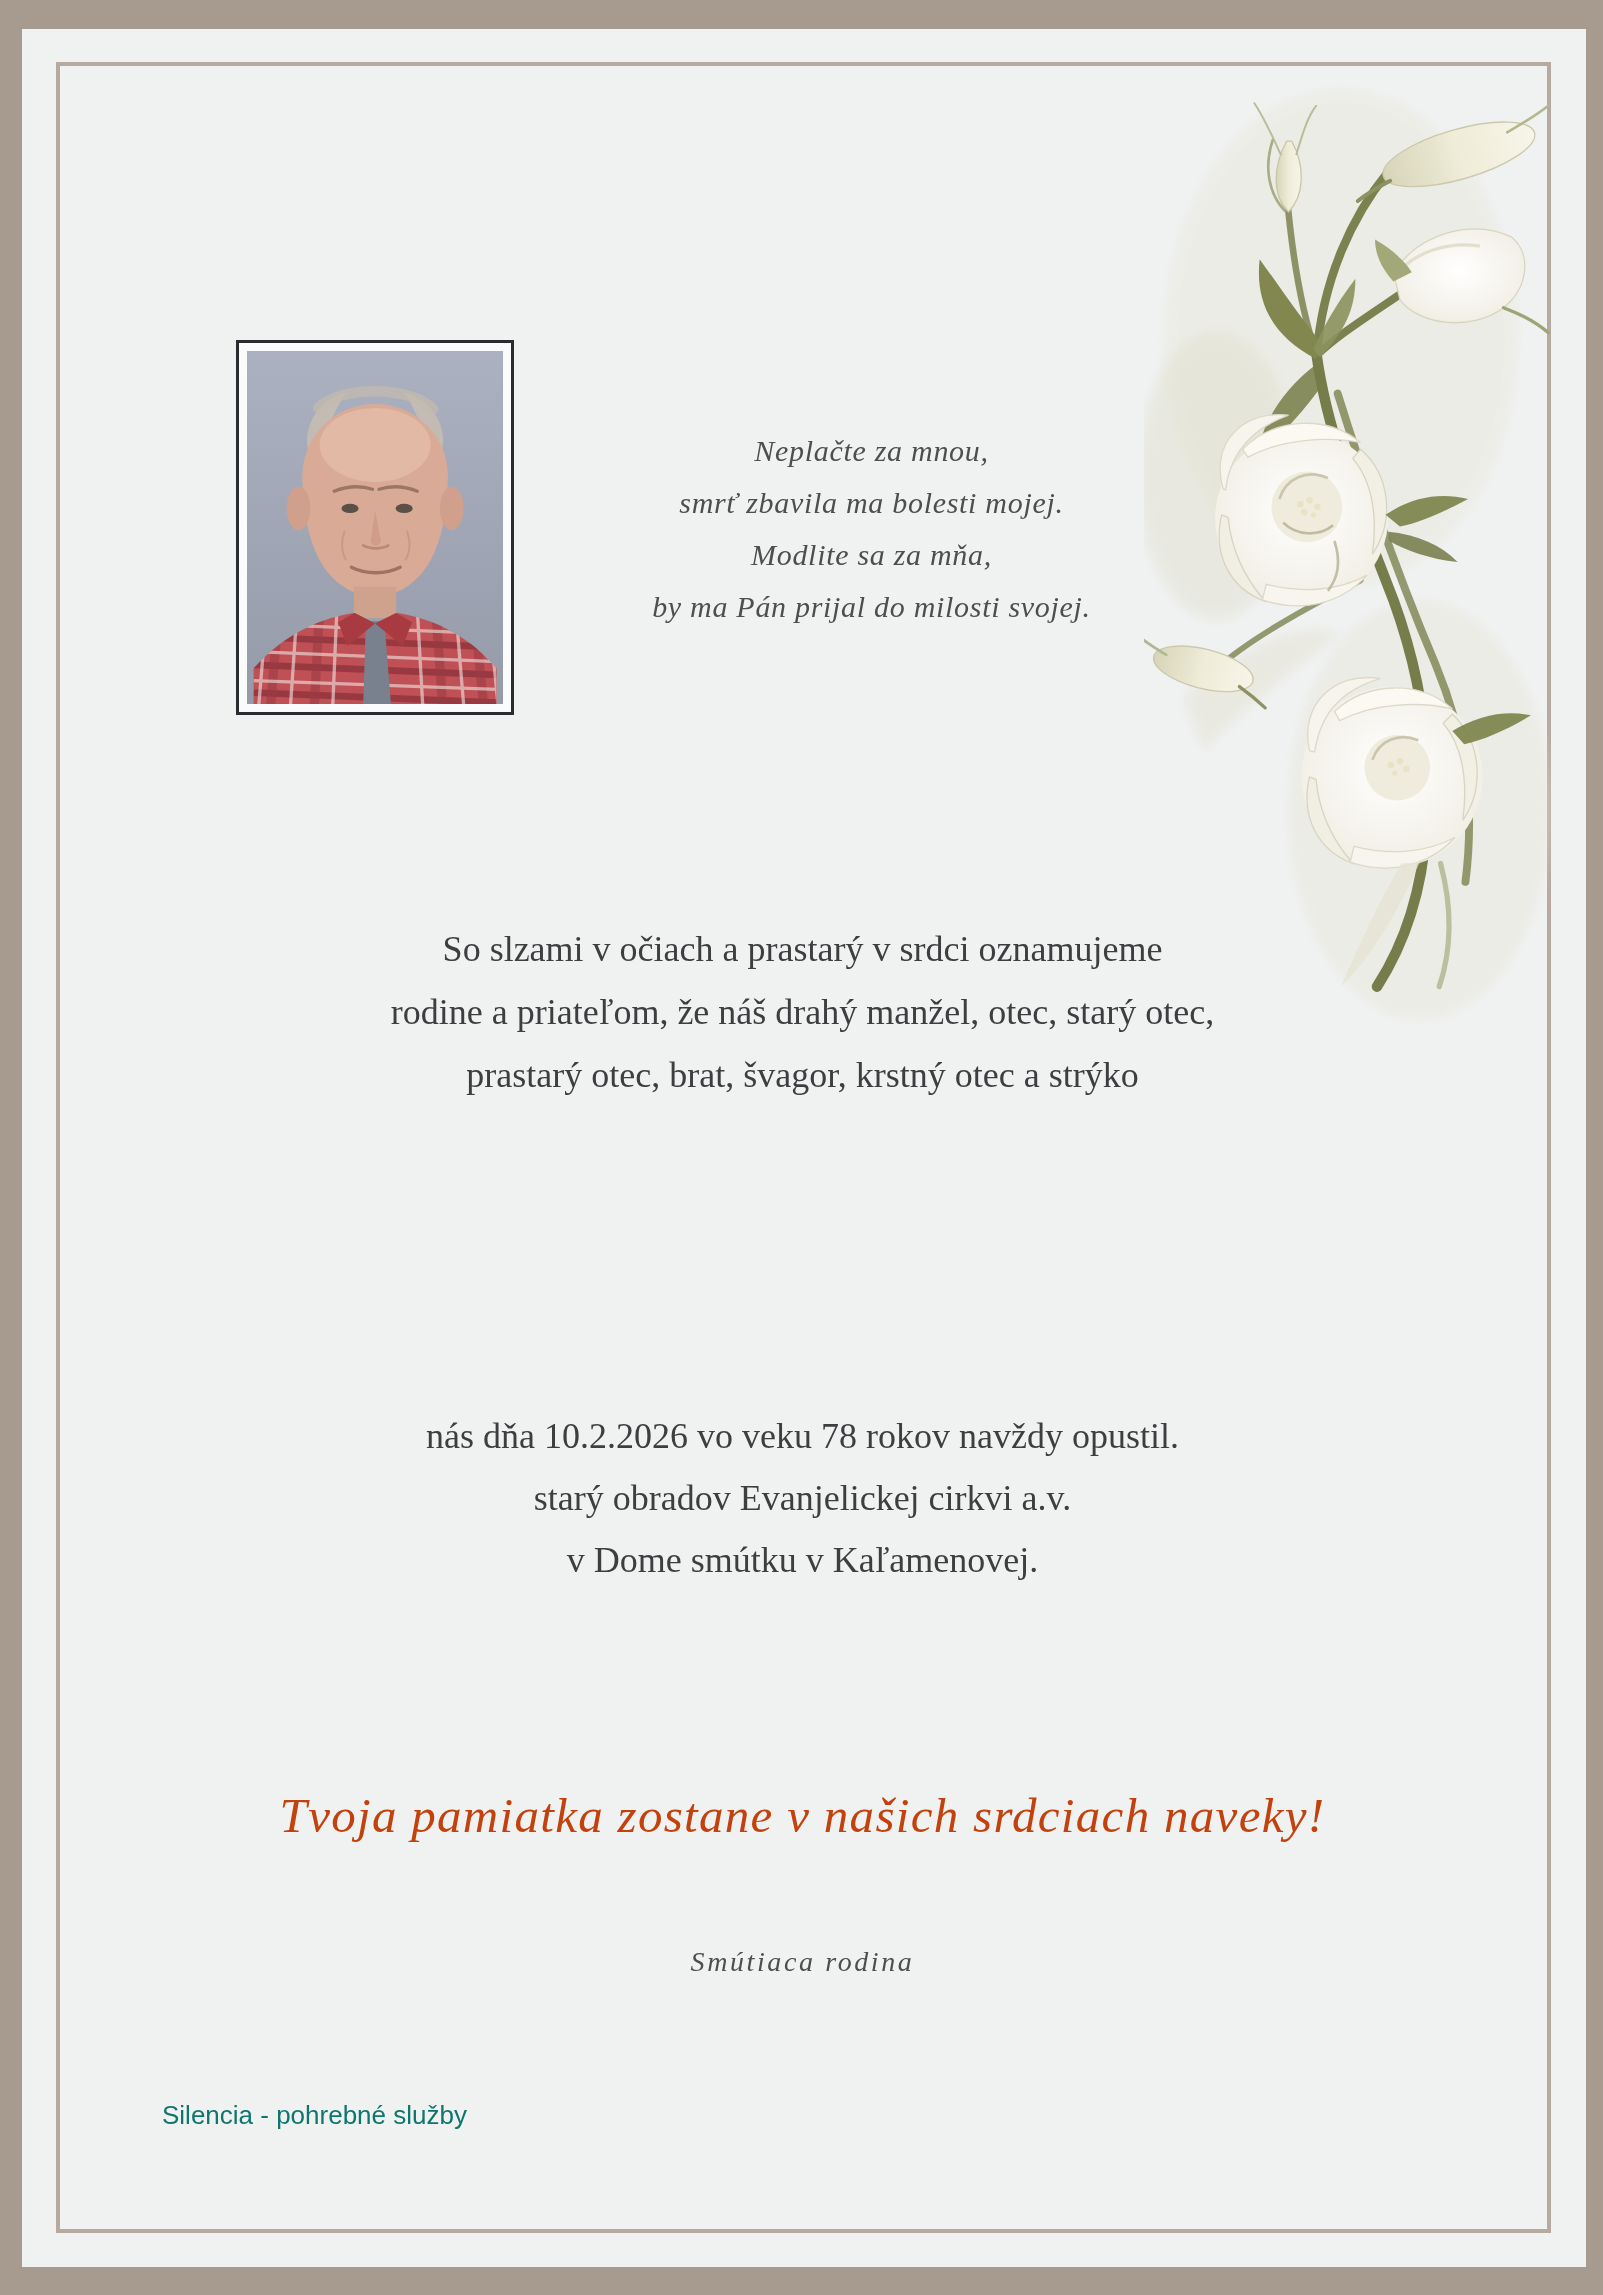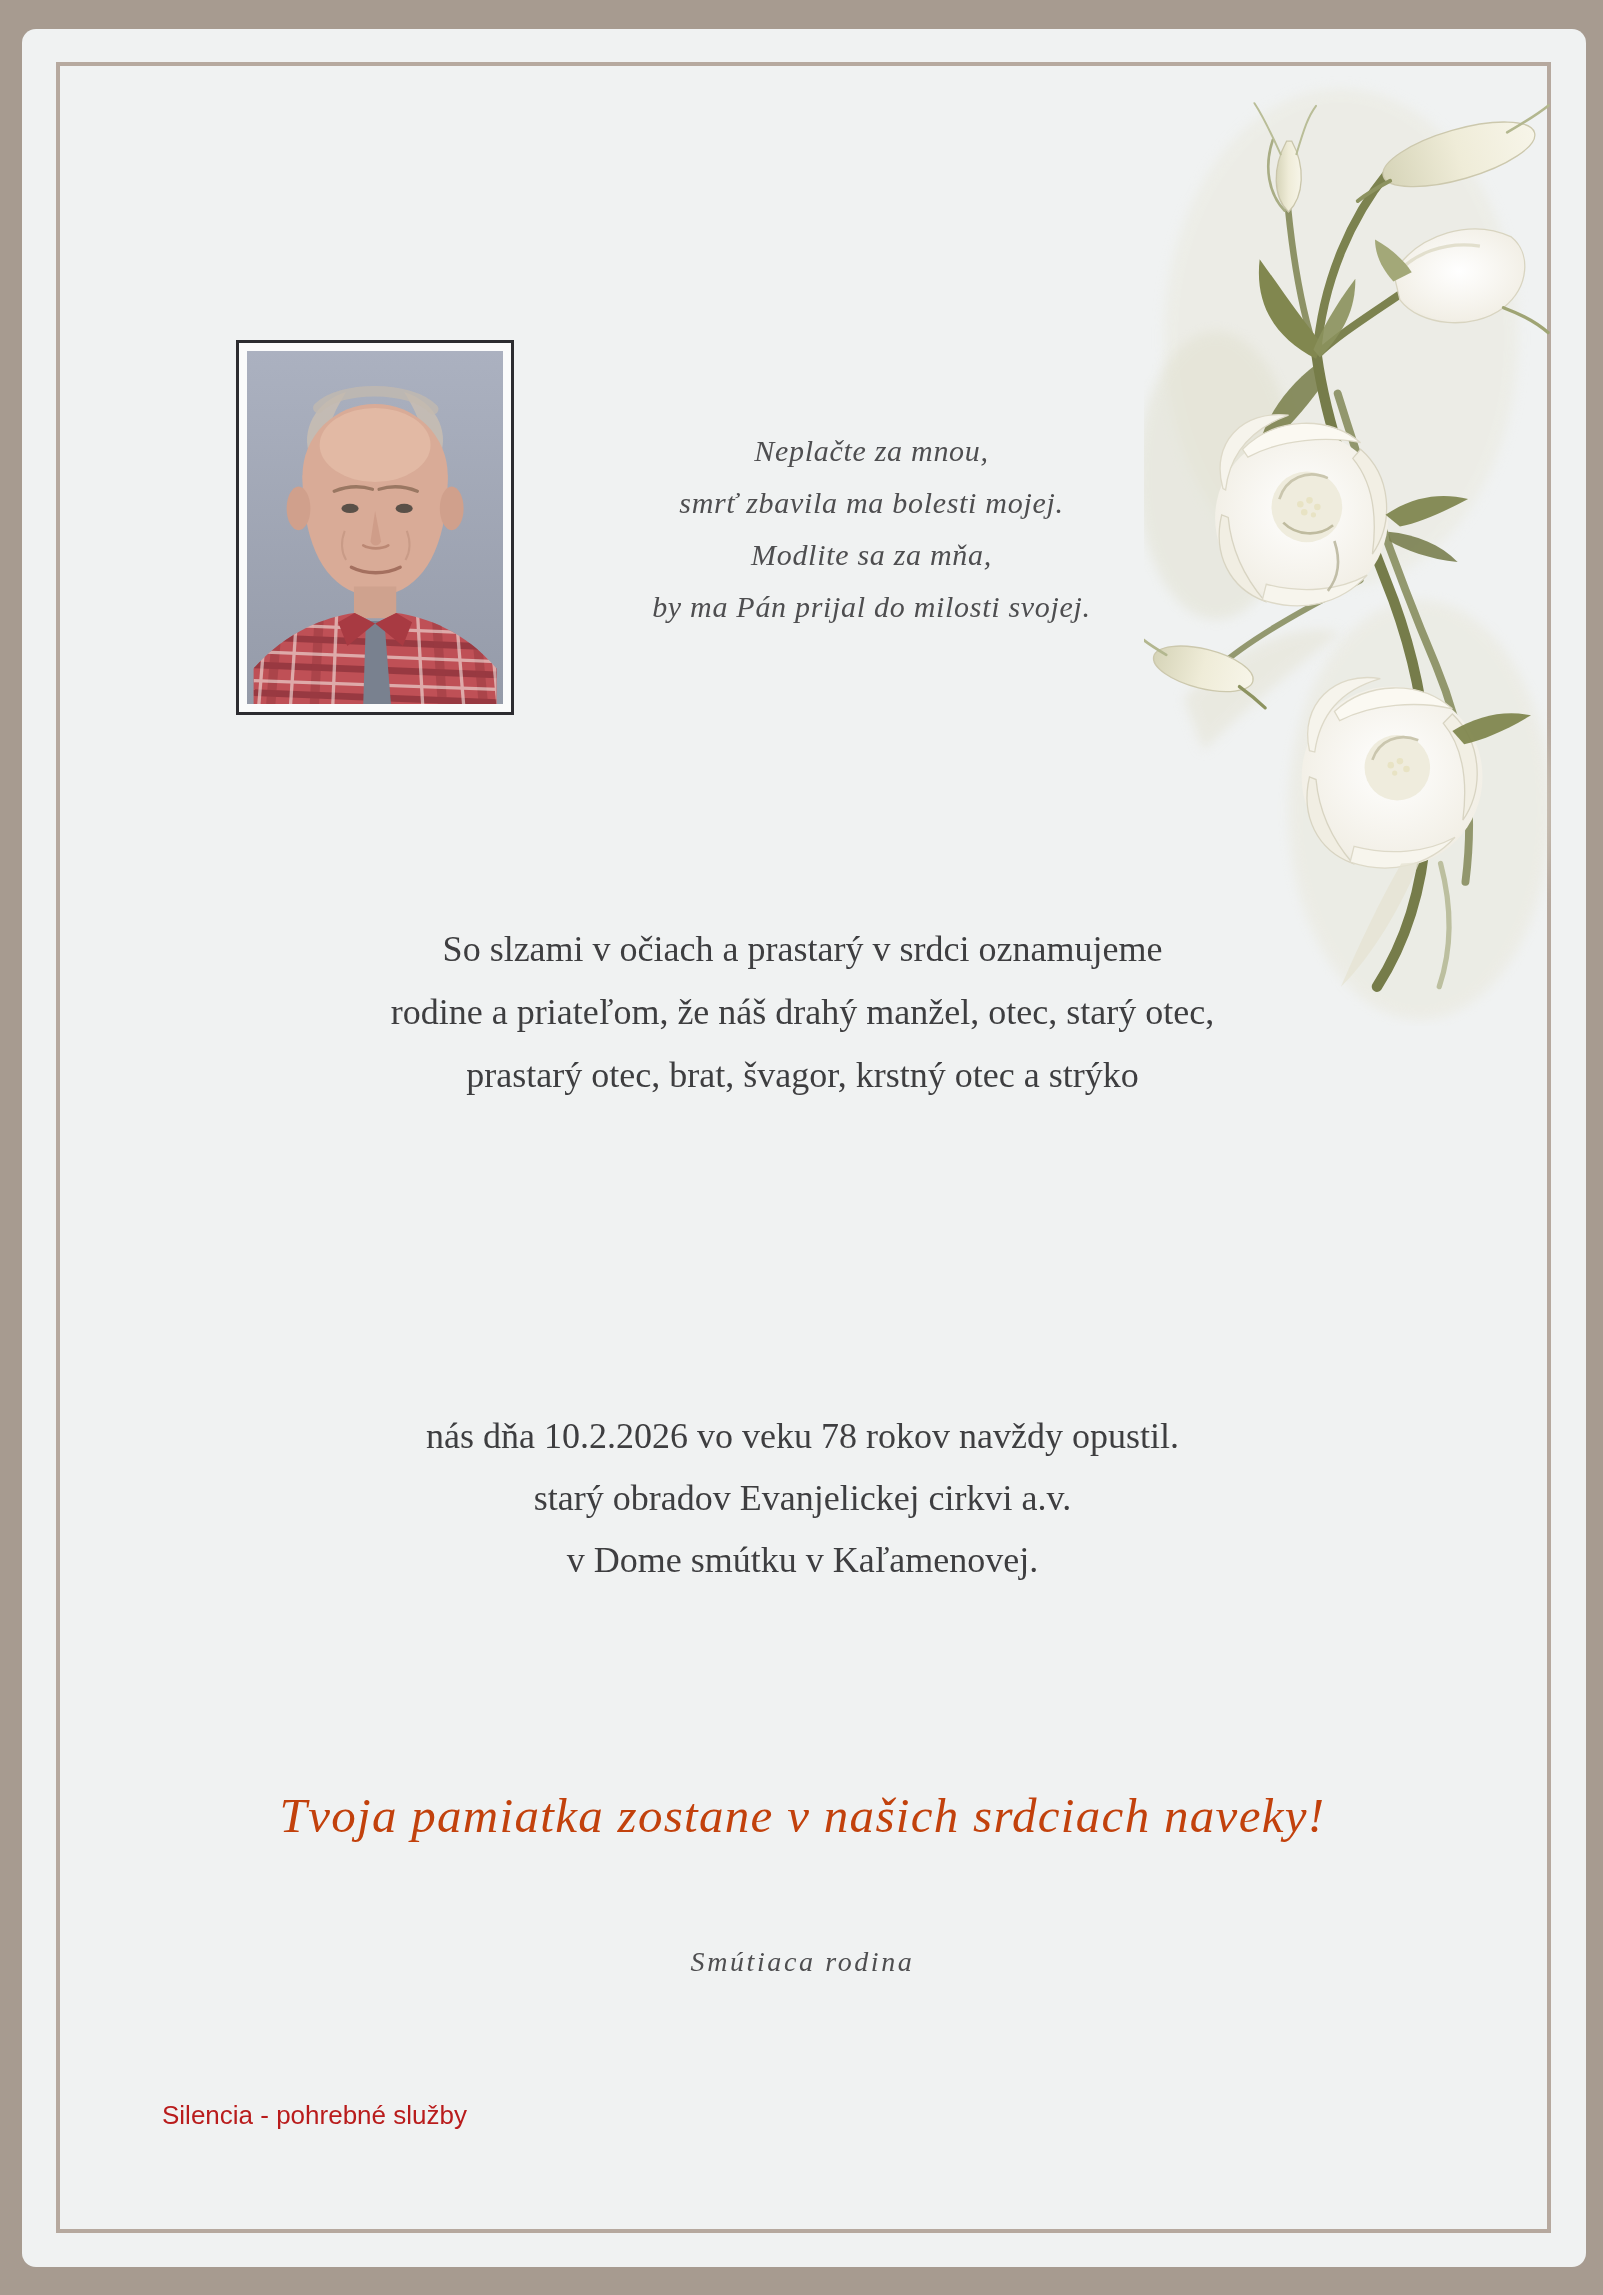--- a/index.html
+++ b/index.html
@@ -8,21 +8,20 @@
     width:1603px;height:2295px;
     background:#a79b90;
     overflow:hidden;
     font-family:"Liberation Serif",serif;
   }
   .page{
     position:absolute;
     left:22px;top:29px;
     width:1564px;height:2238px;
     background:#f0f2f2;
-    border-radius:14px;
   }
   .frame-line{
     position:absolute;
     left:34px;top:33px;right:35px;bottom:34px;
     border:4.6px solid #b6a99f;
     pointer-events:none;
   }
   
   .photo-frame{
     position:absolute;
@@ -79,21 +78,21 @@
     font-style:italic;
     font-size:28px;line-height:52px;
     letter-spacing:2.6px;
     color:#4e4e50;
   }
   .footer{
     left:140px;top:2071px;width:590px;
     text-align:left;
     font-family:"Liberation Sans",sans-serif;
     font-size:26px;line-height:31.5px;
-    color:#b91c1c;
+    color:#0f766e;
   }
 </style>
 </head>
 <body>
 
 <div class="scan">
   <div class="page">
     <div class="frame-line"></div>
 
     <div class="photo-frame">

